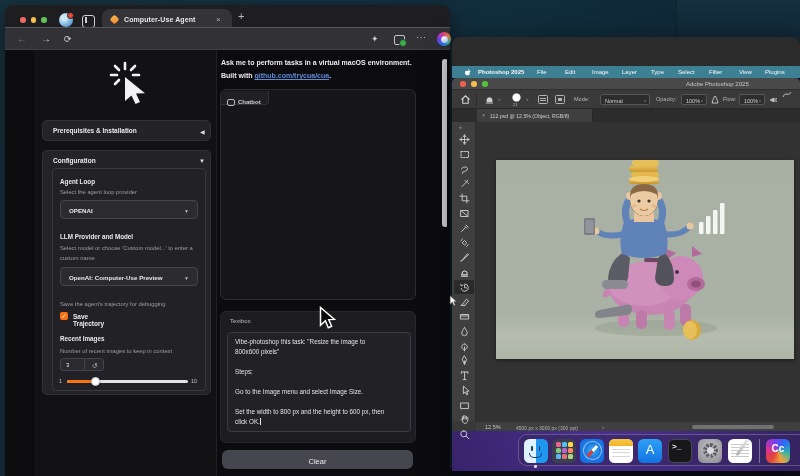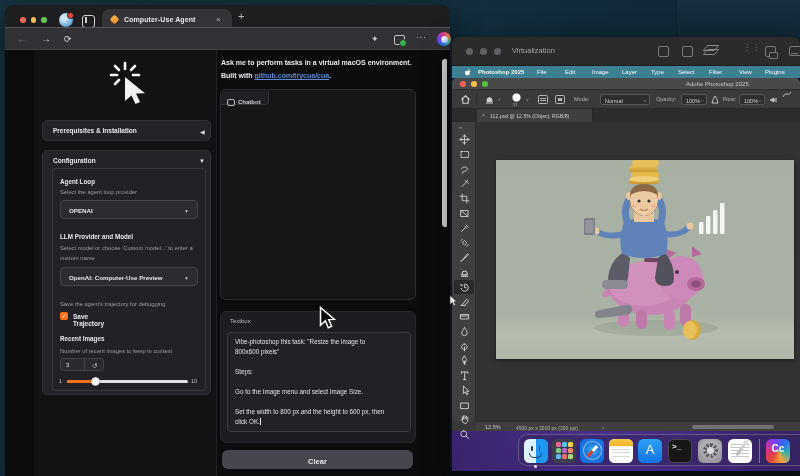--- a/index.html
+++ b/index.html
@@ -90,21 +90,21 @@
   #chatbot-panel{left:212px;top:39px;width:196px;height:211px;background:#161619;border:1px solid #2c2c32;border-radius:6px;box-sizing:border-box;}
   #chatbot-label{left:0;top:1px;height:13px;padding:0 7px 0 6px;background:#202024;border-right:1px solid #323239;border-bottom:1px solid #323239;border-radius:5px 0 4px 0;}
   #chatbot-icon{position:relative;display:inline-block;width:6px;height:5px;border:1px solid #b9b9bf;border-radius:2px;margin-right:3px;top:0.5px;}
   #chatbot-label b{font-size:6px;font-weight:700;color:#cfcfd5;position:relative;top:-1px;}
   #textbox-panel{left:212px;top:261px;width:196px;height:132px;background:#1d1d21;border:1px solid #26262c;border-radius:6px;box-sizing:border-box;}
   #textbox-label{left:9px;top:6px;font-size:6px;color:#bcbcc3;}
   #textarea{left:6px;top:20px;width:184px;height:100px;background:#212126;border:1px solid #3b3b42;border-radius:4px;box-sizing:border-box;padding:4px 7px;}
   .ta-line{font-size:6.3px;line-height:10px;color:#e2e2e7;white-space:pre;}
   #caret{display:inline-block;width:1px;height:7px;background:#e8e8e8;vertical-align:-1px;}
   #clear-btn{left:214px;top:400px;width:191px;height:19px;background:#46464e;border-radius:6px;text-align:center;}
-  #clear-btn span{font-size:7.5px;font-weight:700;color:#e7e7eb;line-height:19px;}
+  #clear-btn span{font-size:7.5px;font-weight:400;color:#e7e7eb;line-height:19px;}
   #pg-scrollbar{left:434px;top:9px;width:6px;height:168px;background:#dcdcdf;border-radius:3px;}
   
   #vmwin{left:452px;top:37px;width:348px;height:434px;border-radius:8px 8px 0 0;background:#2b2b2c;box-shadow:0 8px 28px rgba(0,0,0,.6);}
   #vtitle{left:0;top:0;width:100%;height:29px;background:#2b2b2c;border-radius:8px 8px 0 0;border-bottom:1px solid #1d1d1e;box-sizing:border-box;}
   .vdot{top:10.5px;width:7px;height:7px;border-radius:50%;background:#606064;}
   #vdot1{left:14px;} #vdot2{left:28px;} #vdot3{left:42px;}
   #vtitle-text{left:60px;top:9px;font-size:7.5px;color:#a2a2a7;}
   .vic{top:9px;width:9px;height:9px;border:1.1px solid #87878c;border-radius:2px;opacity:.85;}
   #vic1{left:206px;} #vic2{left:230px;}
   #vic3{left:253px;top:8px;width:10px;height:10px;border:none;}
@@ -332,39 +332,20 @@
         </div>
       </div>
 
       <div class="abs" id="clear-btn"><span>Clear</span></div>
 
       <div class="abs" id="pg-scrollbar"></div>
     </div>
   </div>
 
   <div class="abs" id="vmwin">
-    <div class="abs" id="vtitle">
-      <div class="abs vdot" id="vdot1"></div>
-      <div class="abs vdot" id="vdot2"></div>
-      <div class="abs vdot" id="vdot3"></div>
-      <span class="abs" id="vtitle-text">Virtualization</span>
-      <div class="abs vic" id="vic1"></div>
-      <div class="abs vic" id="vic2"></div>
-      <div class="abs" id="vic3">
-          <i></i>
-          <i></i>
-        </div>
-      <div class="abs vic" id="vic4">⋮⋮</div>
-      <div class="abs vic" id="vic5">
-          <i></i>
-        </div>
-      <div class="abs vic" id="vic6">
-          <i></i>
-        </div>
-    </div>
 
     <div class="abs" id="vmscreen">
 
       <div class="abs" id="menubar">
         <svg class="abs" id="apple-logo" width="6" height="8" viewBox="0 0 12 14">
           <path fill="#ffffff" d="M9.6 7.4c0-1.8 1.5-2.7 1.6-2.7-.9-1.3-2.2-1.4-2.7-1.5-1.1-.1-2.2.7-2.7.7-.6 0-1.4-.7-2.4-.6C2.2 3.3 1 4 .4 5.2c-1 1.8-.3 4.5.8 6 .5.7 1.1 1.5 1.9 1.5.8 0 1.1-.5 2-.5s1.2.5 2 .5 1.4-.7 1.9-1.5c.6-.8.8-1.6.8-1.7 0 0-1.6-.6-1.6-2.1zM7.8 2.1c.4-.5.7-1.3.6-2.1-.6 0-1.4.4-1.8 1-.4.5-.8 1.3-.7 2 .7.1 1.4-.4 1.9-.9z"></path>
         </svg>
         <span class="abs menu-item" id="menu-0">Photoshop 2025</span>
         <span class="abs menu-item" id="menu-1">File</span>
         <span class="abs menu-item" id="menu-2">Edit</span>

